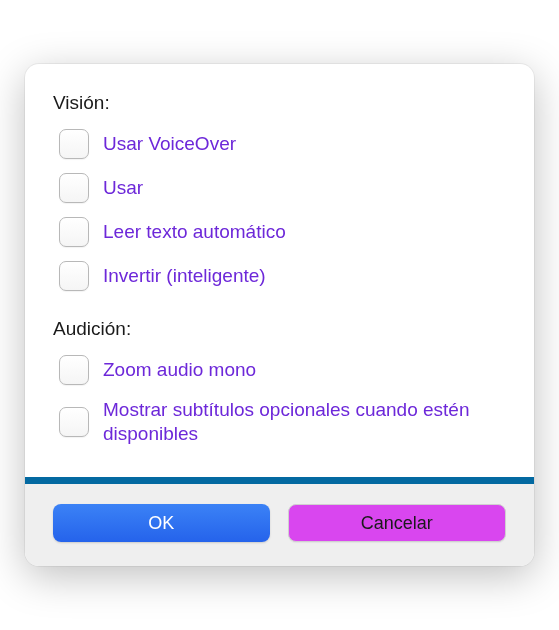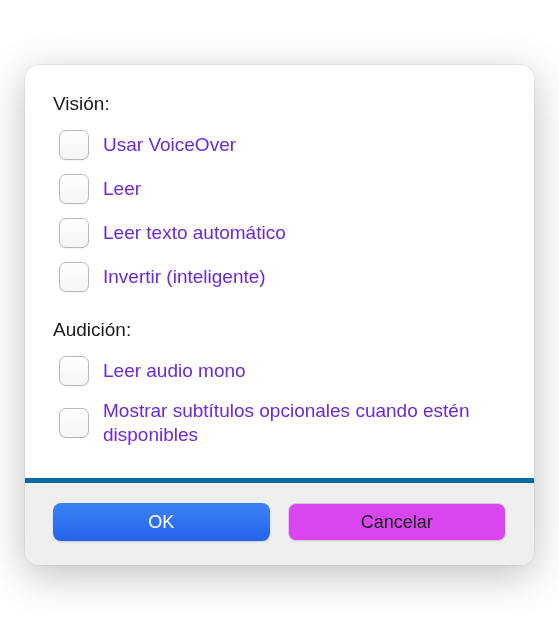--- a/index.html
+++ b/index.html
@@ -57,21 +57,21 @@
       flex-shrink: 0;
       box-shadow: inset 0 1px 0 rgba(255,255,255,0.5), 0 1px 1px rgba(0,0,0,0.05);
     }
     .option-label {
       font-size: 19px;
       color: #6d28d9;
       line-height: 1.25;
     }
     .footer {
       background: #efefef;
-      border-top: 5px solid #0369a1;
+      border-top: 7px solid #0369a1;
       padding: 20px 28px 24px 28px;
       display: flex;
       gap: 18px;
     }
     .btn {
       flex: 1;
       height: 38px;
       border-radius: 8px;
       font-size: 18px;
       border: none;
@@ -98,38 +98,38 @@
 
     <div class="section-label first">Visión:</div>
 
     <div class="option-row">
       <div class="checkbox"></div>
       <div class="option-label">Usar VoiceOver</div>
     </div>
 
     <div class="option-row">
       <div class="checkbox"></div>
-      <div class="option-label">Leer</div>
+      <div class="option-label">Usar</div>
     </div>
 
     <div class="option-row">
       <div class="checkbox"></div>
       <div class="option-label">Leer texto automático</div>
     </div>
 
     <div class="option-row">
       <div class="checkbox"></div>
       <div class="option-label">Invertir (inteligente)</div>
     </div>
 
     <div class="section-label">Audición:</div>
 
     <div class="option-row">
       <div class="checkbox"></div>
-      <div class="option-label">Leer audio mono</div>
+      <div class="option-label">Zoom audio mono</div>
     </div>
 
     <div class="option-row multiline">
       <div class="checkbox"></div>
       <div class="option-label">Mostrar subtítulos opcionales cuando estén disponibles</div>
     </div>
 
   </div>
 
   <div class="footer">

